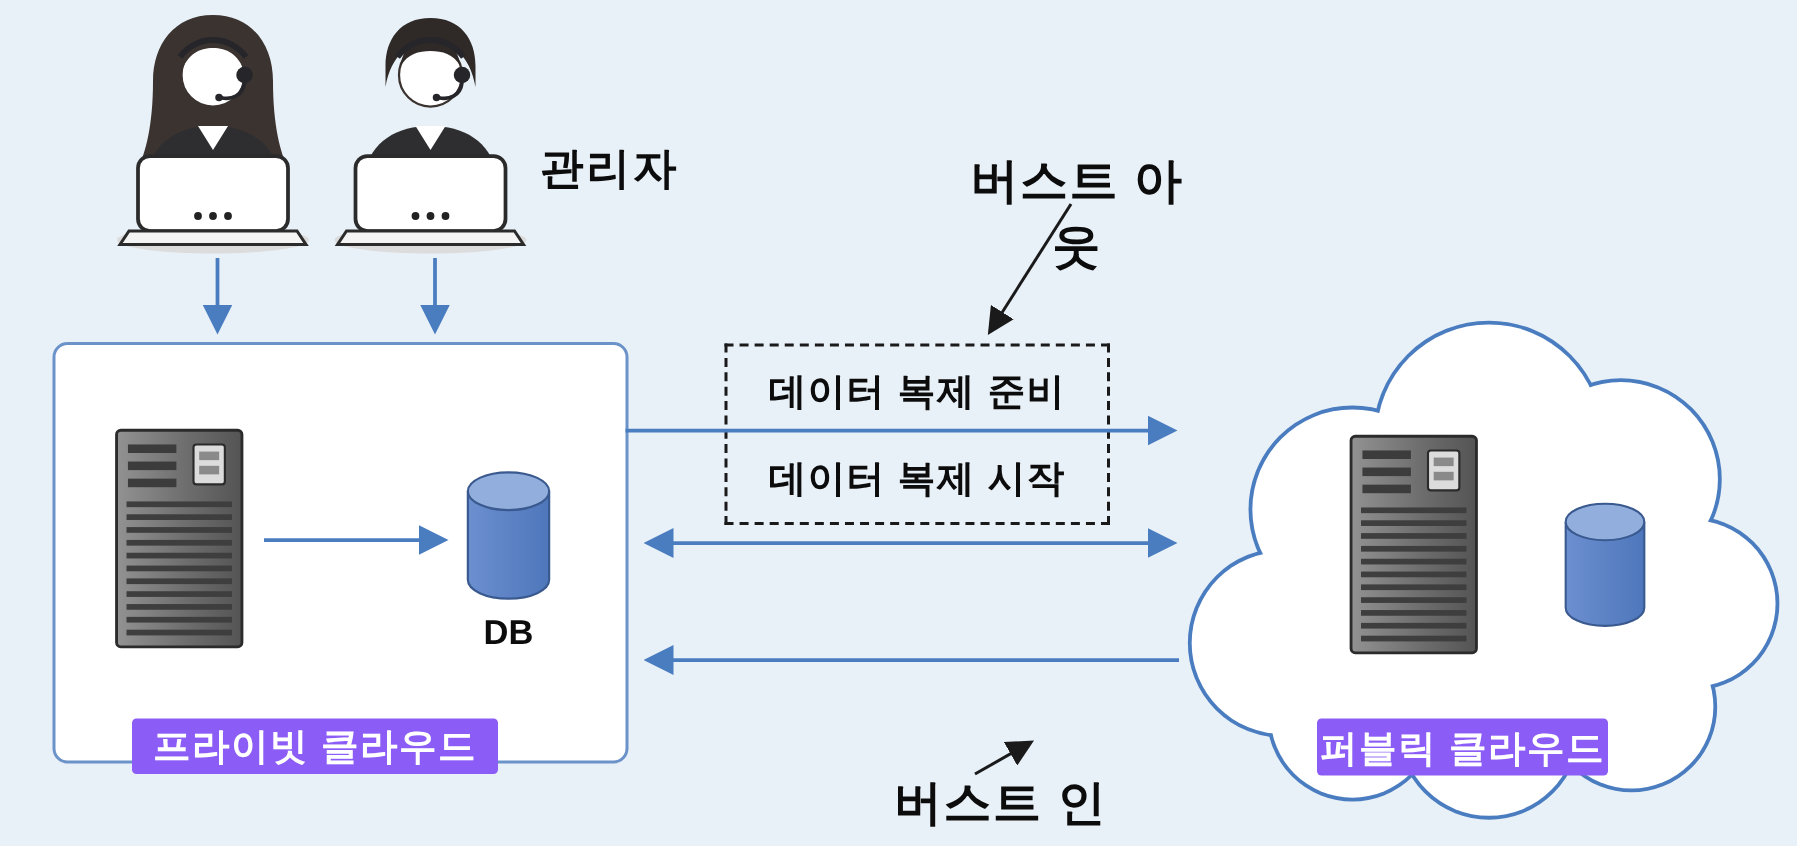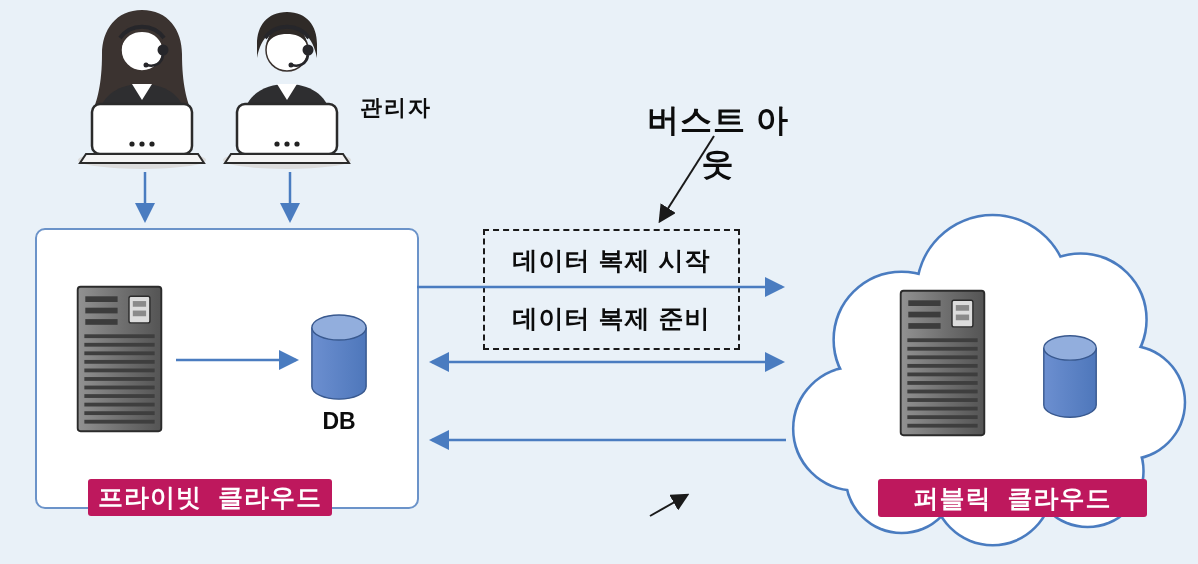--- a/index.html
+++ b/index.html
@@ -4,45 +4,44 @@
 <style>
   html,body{margin:0;padding:0;}
   .canvas{
     position:relative;width:1198px;height:564px;
     background:#e9f1f8;overflow:hidden;
     font-family:"Liberation Sans","DejaVu Sans",sans-serif;
     color:#0c0c0c;
   }
   .abs{position:absolute;}
   .badge{
-    position:absolute;background:#be185d;color:#ffffff;
+    position:absolute;background:#8b5cf6;color:#ffffff;
     font-size:25px;font-weight:700;letter-spacing:1px;
     display:flex;align-items:center;justify-content:center;
     border-radius:3px;
-    font-family:Liberation Mono, monospace;
   }
   .private-box{
     position:absolute;left:35px;top:228px;width:380px;height:277px;
     background:#ffffff;border:2px solid #6b93c9;border-radius:10px;
   }
   .dashed-box{
     position:absolute;border:2.5px dashed #1a1a1a;
     display:flex;flex-direction:column;
   }
   .flow-text{
     font-size:25px;font-weight:700;color:#0c0c0c;
     display:flex;align-items:center;justify-content:center;
     flex:1;letter-spacing:1px;
   }
   .annot{
     position:absolute;font-size:32px;font-weight:700;
     text-align:center;letter-spacing:1px;
   }
   .admin-label{
-    position:absolute;font-size:22px;font-weight:700;letter-spacing:2px;
+    position:absolute;font-size:29px;font-weight:700;letter-spacing:2px;
   }
   .db-label{
     position:absolute;font-size:23px;font-weight:700;text-align:center;
   }
   svg{display:block;}
   .overlay{position:absolute;left:0;top:0;pointer-events:none;}
 </style>
 </head>
 <body>
 
@@ -194,29 +193,30 @@
     <defs>
       <linearGradient id="db2" x1="0" y1="0" x2="1" y2="0">
         <stop offset="0" stop-color="#6c8fd0"></stop>
           <stop offset="1" stop-color="#4e77bb"></stop>
       </linearGradient>
     </defs>
     <path d="M4 16 L4 77 A28 13 0 0 0 60 77 L60 16" fill="url(#db2)" stroke="#39598f" stroke-width="1.5"></path>
     <ellipse cx="32" cy="16" rx="28" ry="13" fill="#92aedd" stroke="#39598f" stroke-width="1.5"></ellipse>
   </svg>
 
-  <div class="badge" style="left:878px;top:479px;width:269px;height:38px;">퍼블릭 클라우드</div>
+  <div class="badge" style="left:878px;top:479px;width:194px;height:38px;">퍼블릭 클라우드</div>
 
   <div class="dashed-box" style="left:483px;top:229px;width:253px;height:117px;">
+    <div class="flow-text">데이터 복제 준비</div>
     <div class="flow-text">데이터 복제 시작</div>
-    <div class="flow-text">데이터 복제 준비</div>
   </div>
 
 
   <div class="annot" style="left:638px;top:99px;width:160px;">버스트 아웃</div>
+  <div class="annot" style="left:592px;top:514px;width:150px;">버스트 인</div>
 
   <svg class="overlay" width="1198" height="564" viewBox="0 0 1198 564">
     <defs>
       <marker id="arrB" viewBox="0 0 10 10" refX="8.5" refY="5" markerWidth="8" markerHeight="8" orient="auto-start-reverse">
           <path d="M0 0 L10 5 L0 10 Z" fill="#4a7cc0"></path>
         </marker>
       <marker id="arrK" viewBox="0 0 10 10" refX="8.5" refY="5" markerWidth="9" markerHeight="9" orient="auto-start-reverse">
           <path d="M0 0 L10 5 L0 10 Z" fill="#1a1a1a"></path>
         </marker>
     </defs>

